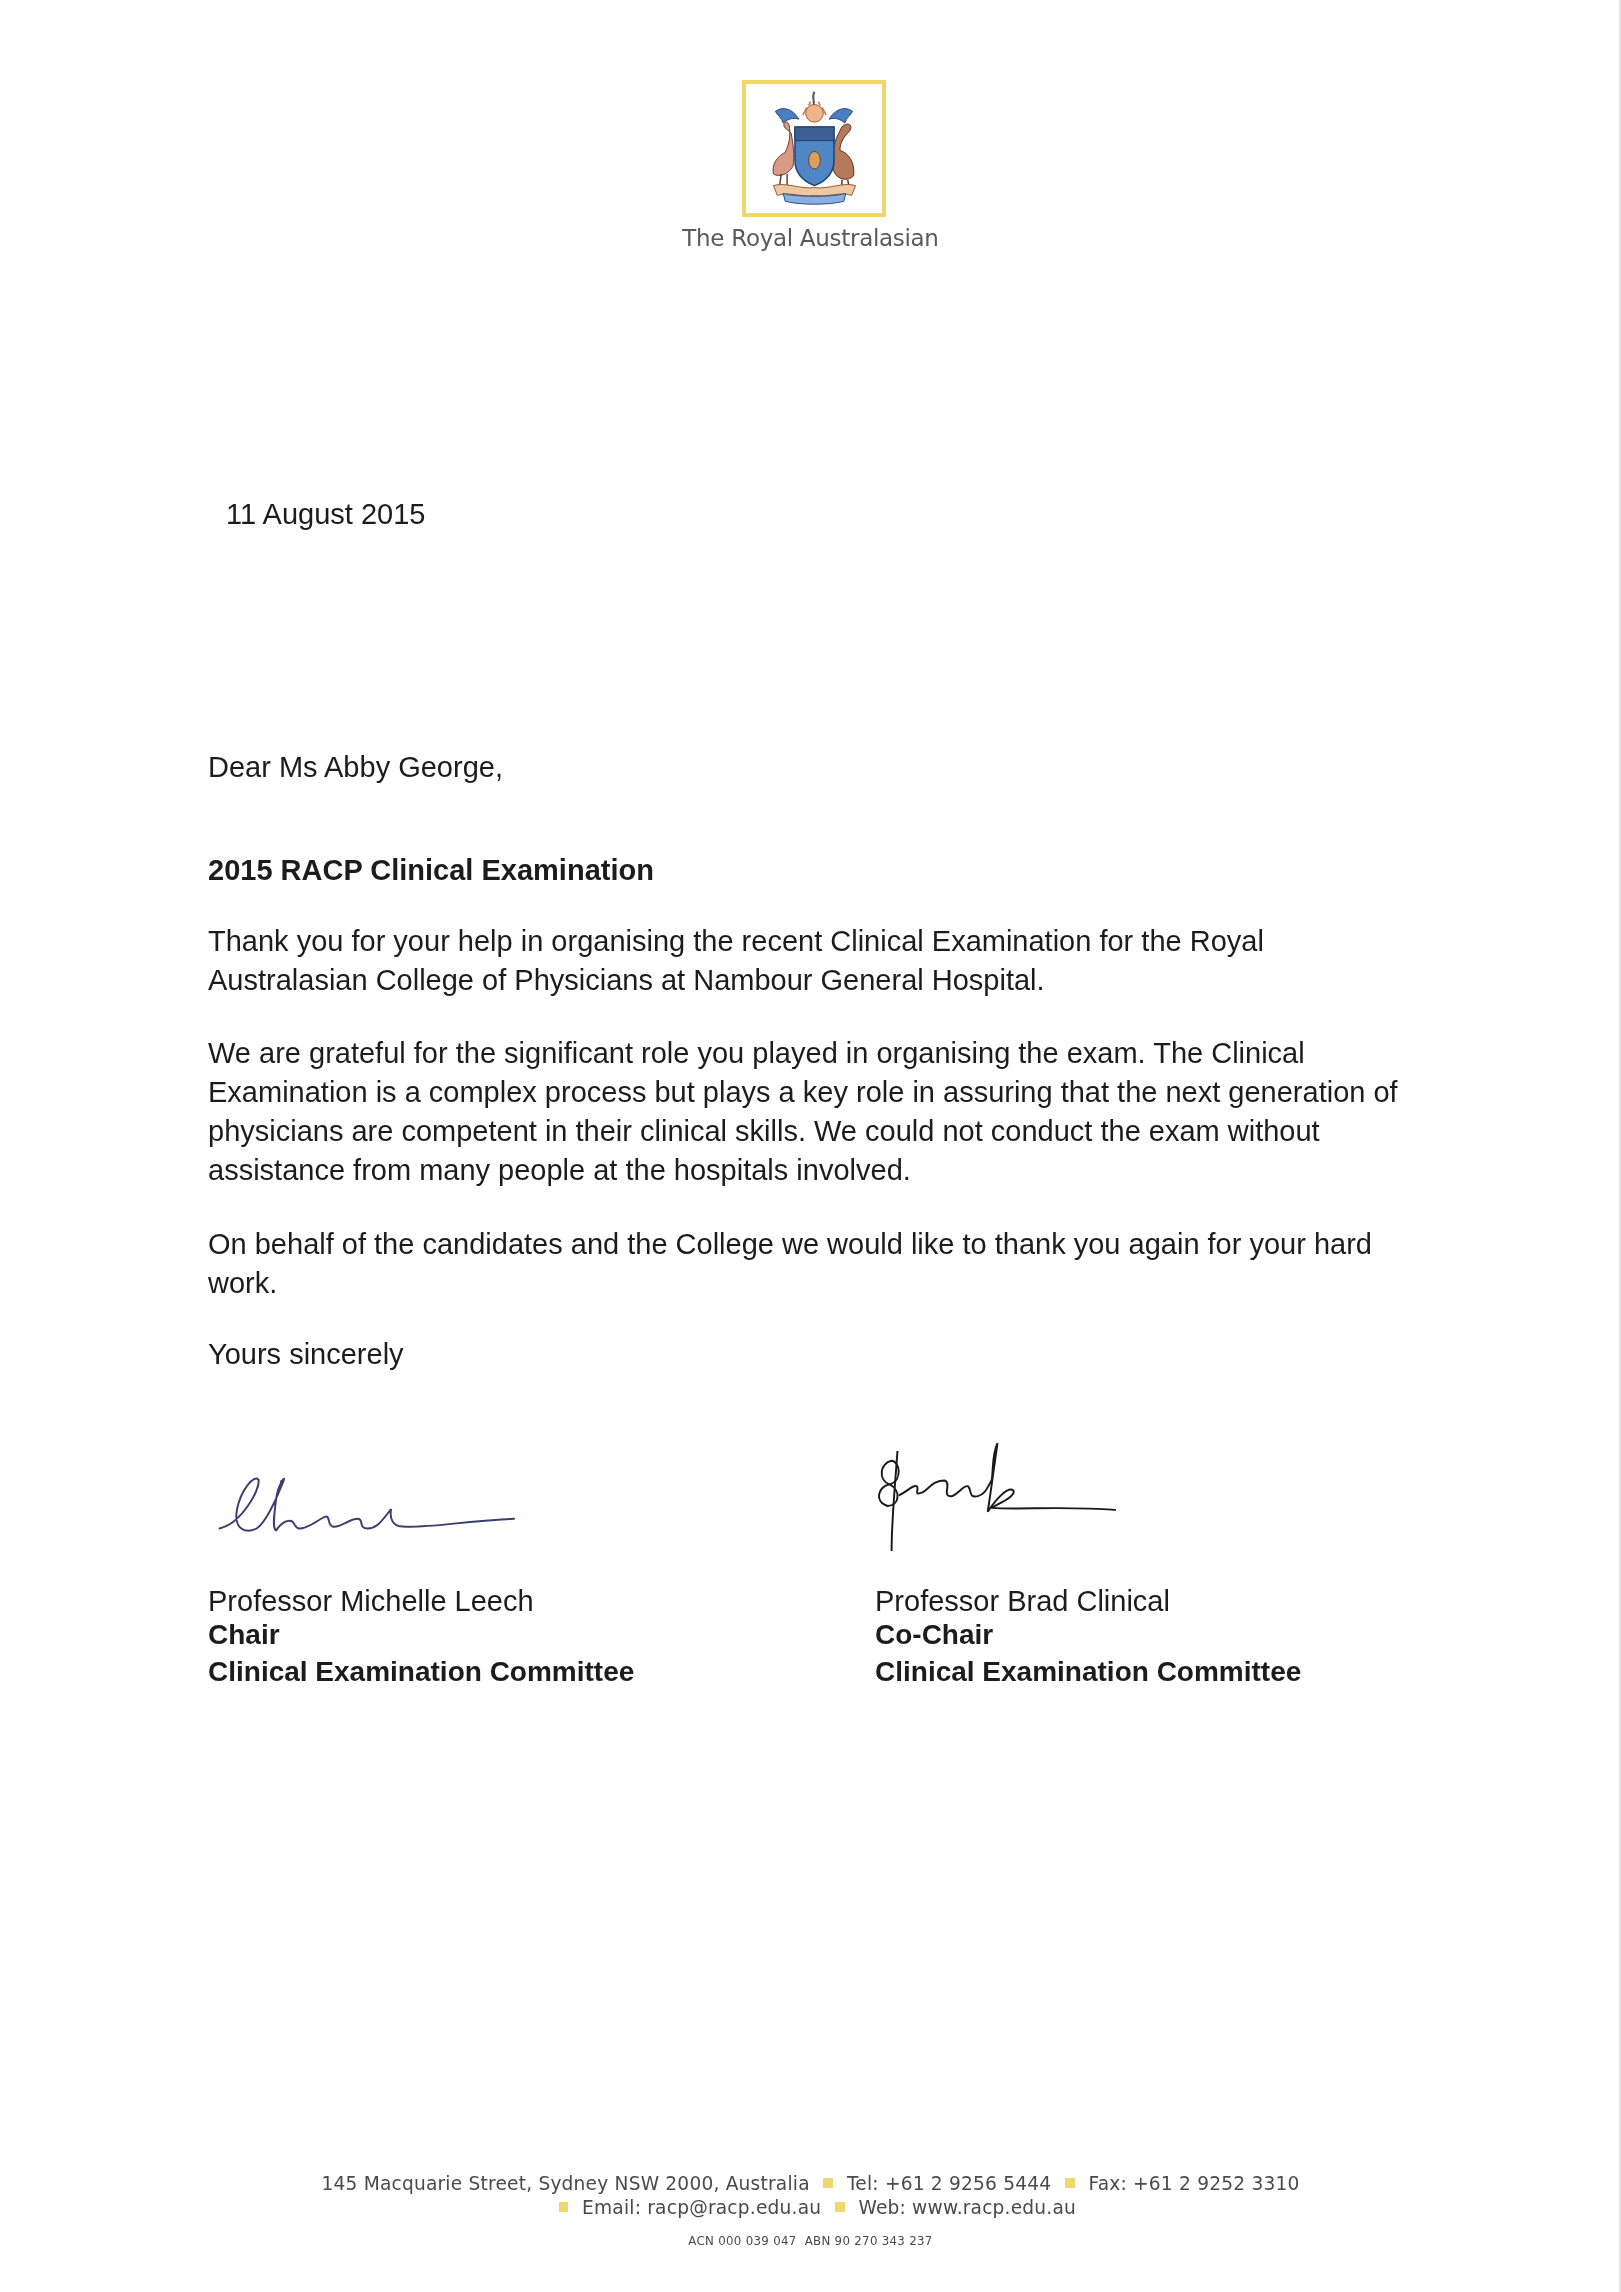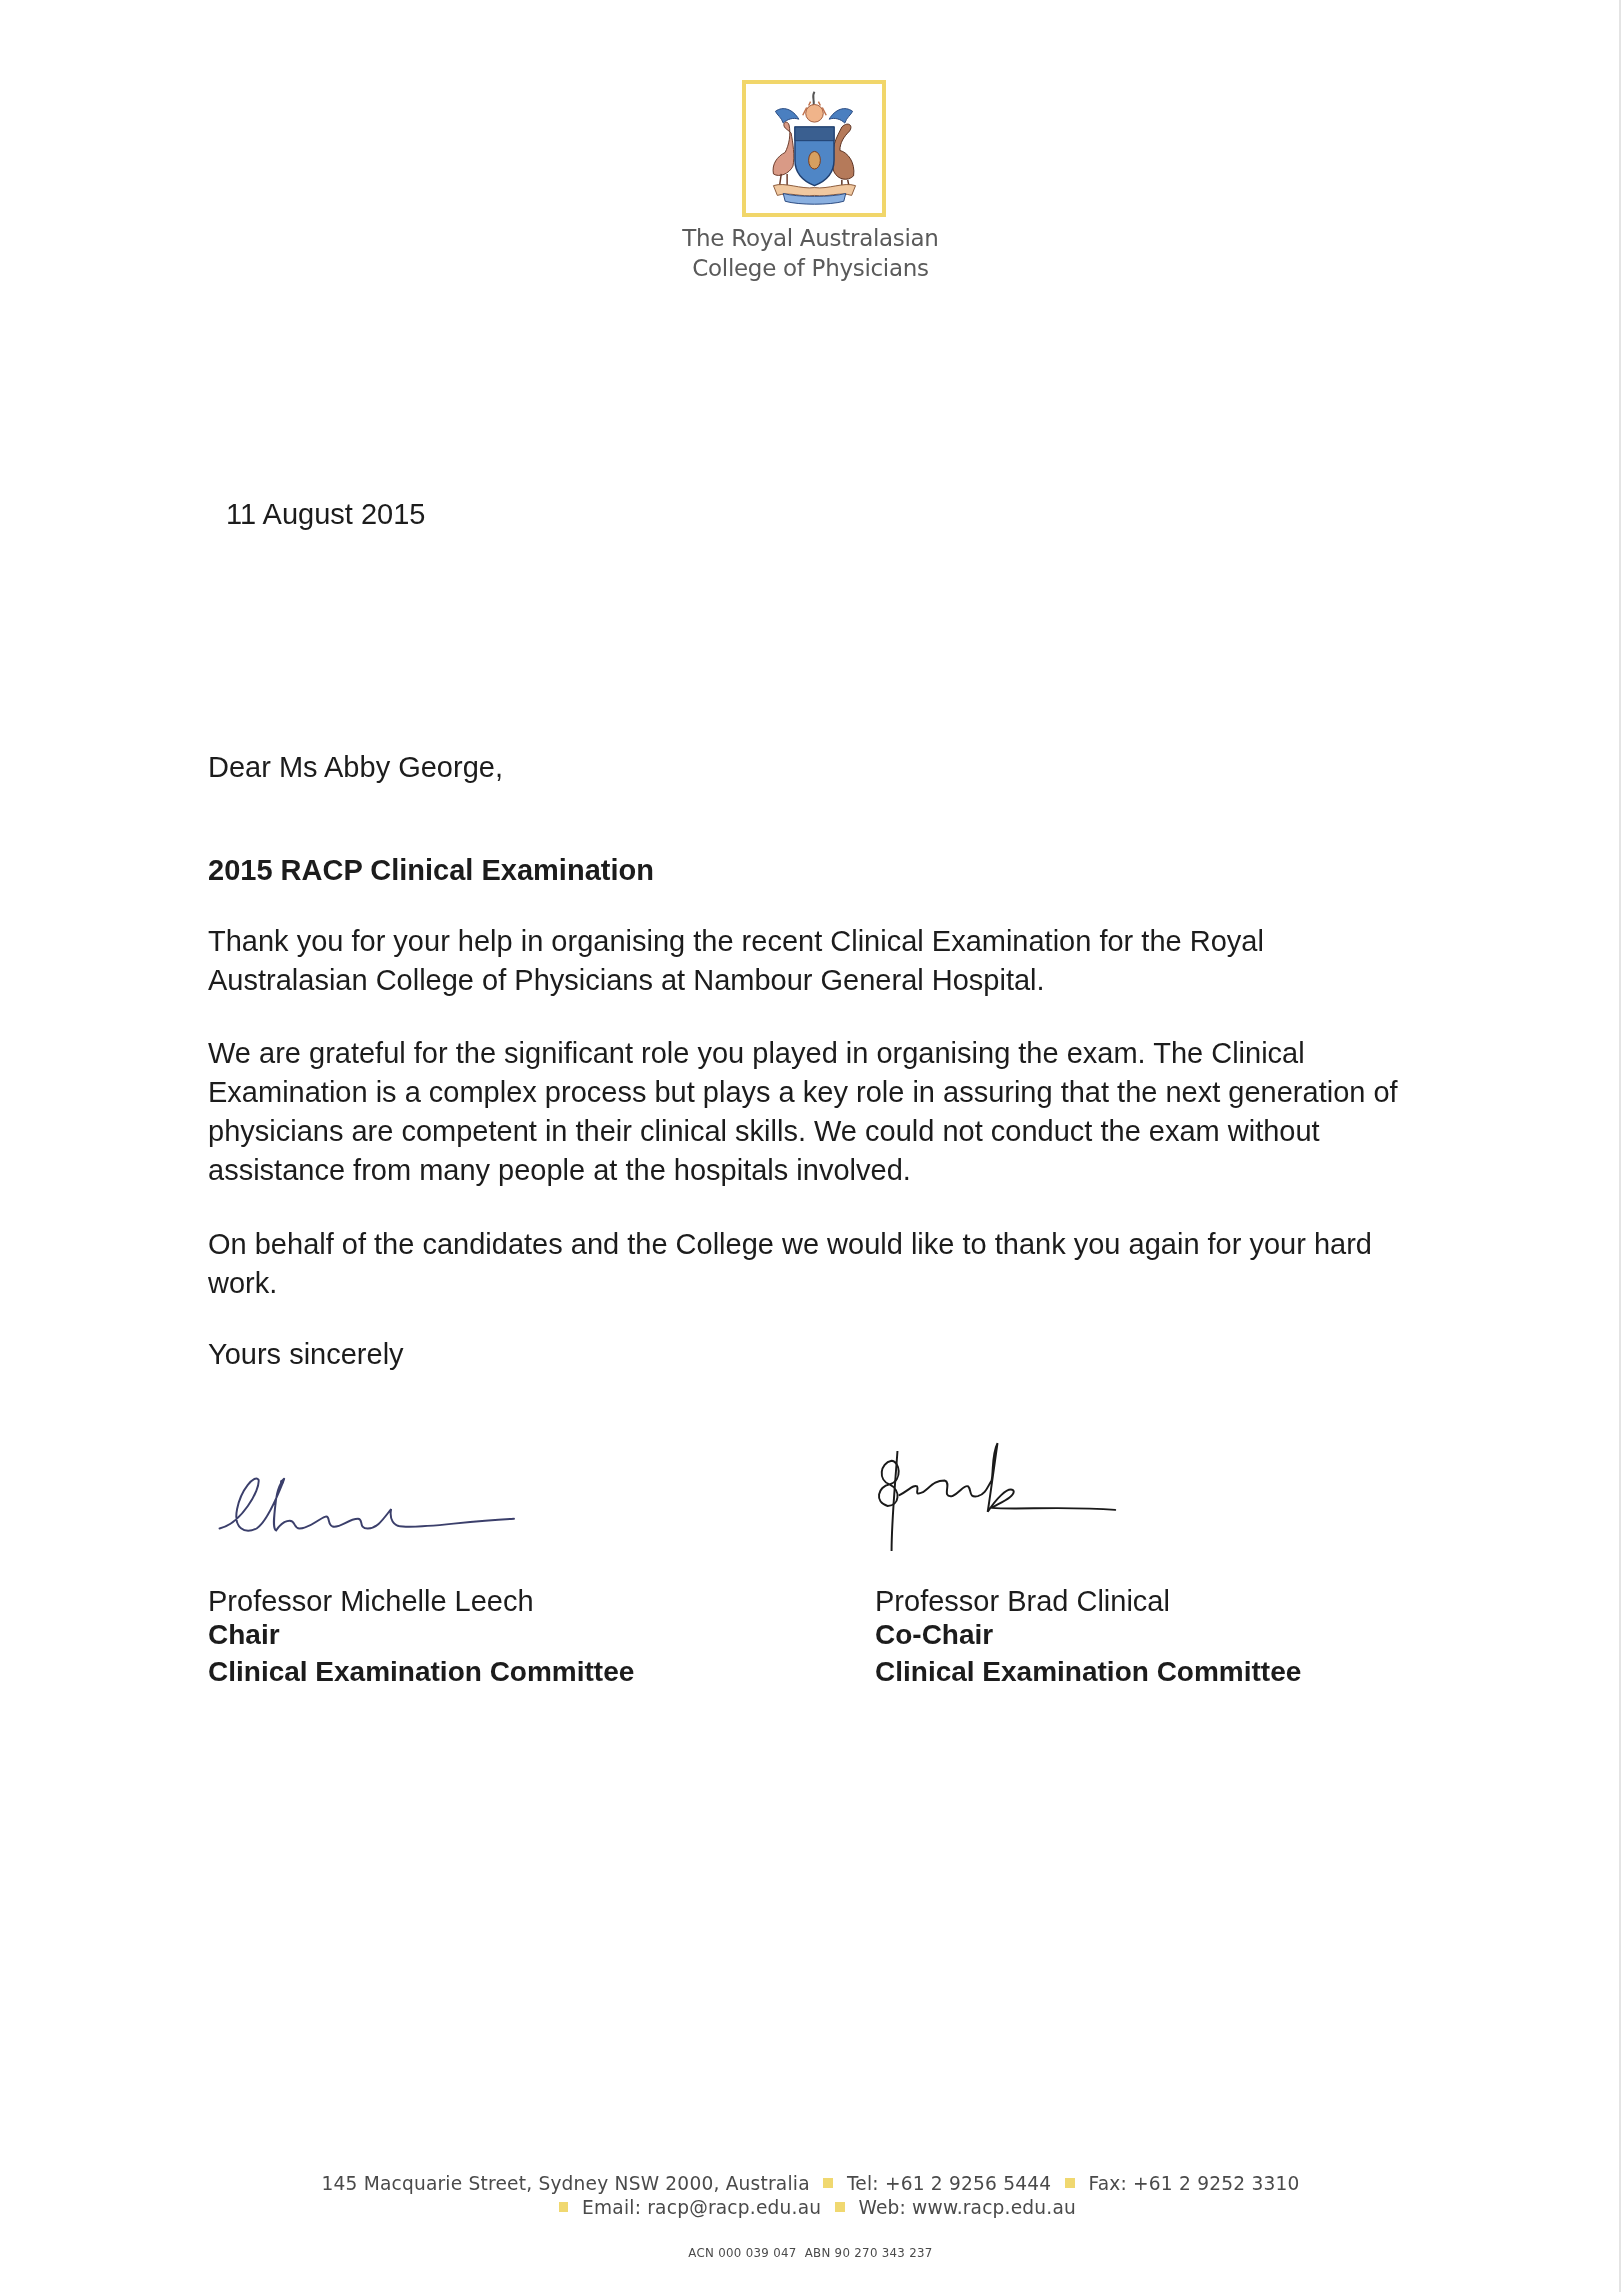--- a/index.html
+++ b/index.html
@@ -30,21 +30,21 @@
   .sign-block { position: absolute; }
   .sign-block .name { font-size: 29px; line-height: 34px; }
   .sign-block .role { font-size: 28px; line-height: 34px; font-weight: bold; }
   .sign-block .committee { font-size: 28px; line-height: 39px; font-weight: bold; }
 
   
   .footer { position: absolute; left: 0; width: 1621px; text-align: center;
             font-family: "DejaVu Sans", sans-serif; color: #4a4a4a; }
   .footer-line1 { top: 2172px; font-size: 18.6px; line-height: 23.5px; letter-spacing: 0.2px; }
   .footer-line2 { top: 2196px; font-size: 18.6px; line-height: 23.5px; letter-spacing: 0.2px; }
-  .footer-line3 { top: 2234px; font-size: 11.8px; line-height: 15.7px; letter-spacing: 0.3px; margin-top: 12px; }
+  .footer-line3 { top: 2234px; font-size: 11.8px; line-height: 15.7px; letter-spacing: 0.3px; }
   .bullet { display: inline-block; width: 9.8px; height: 9.8px; background: #f0d870;
             margin: 0 13.7px; vertical-align: 2px; }
 </style>
 </head>
 <body>
 
 <div class="page-edge"></div>
 
 <div class="crest-box">
   <svg viewBox="0 0 139 132">
@@ -66,21 +66,20 @@
     <path d="M50 44 L90 44 L90 58 L50 58 Z" fill="#3a5f90" stroke="#1f3f70" stroke-width="1"></path>
     <ellipse cx="70" cy="78" rx="6" ry="9" fill="#d8a060" stroke="#7a3a1a" stroke-width="1"></ellipse>
 
     <path d="M28 104 C40 100 56 108 70 106 C84 108 100 100 112 104 L108 114 C96 110 84 116 70 114 C56 116 44 110 32 114 Z" fill="#f0c8a0" stroke="#8a5a3a" stroke-width="1"></path>
     <path d="M38 112 C52 116 88 116 102 112 L100 120 C86 124 54 124 40 120 Z" fill="#8ab0e0" stroke="#2a4a80" stroke-width="1"></path>
   </svg>
 </div>
 
 <div class="org-name">
   <div>The Royal Australasian</div>
-  <div>College of Physicians</div>
 </div>
 
 <div class="abs txt" style="left:208px; top:495px;margin-left:18px;">11 August 2015</div>
 
 <div class="abs txt" style="left:208px; top:748px;">Dear Ms Abby George,</div>
 
 <div class="abs txt bold" style="left:208px; top:851px;">2015 RACP Clinical Examination</div>
 
 <div class="para txt" style="top:922px;">
   <div>Thank you for your help in organising the recent Clinical Examination for the Royal</div>

